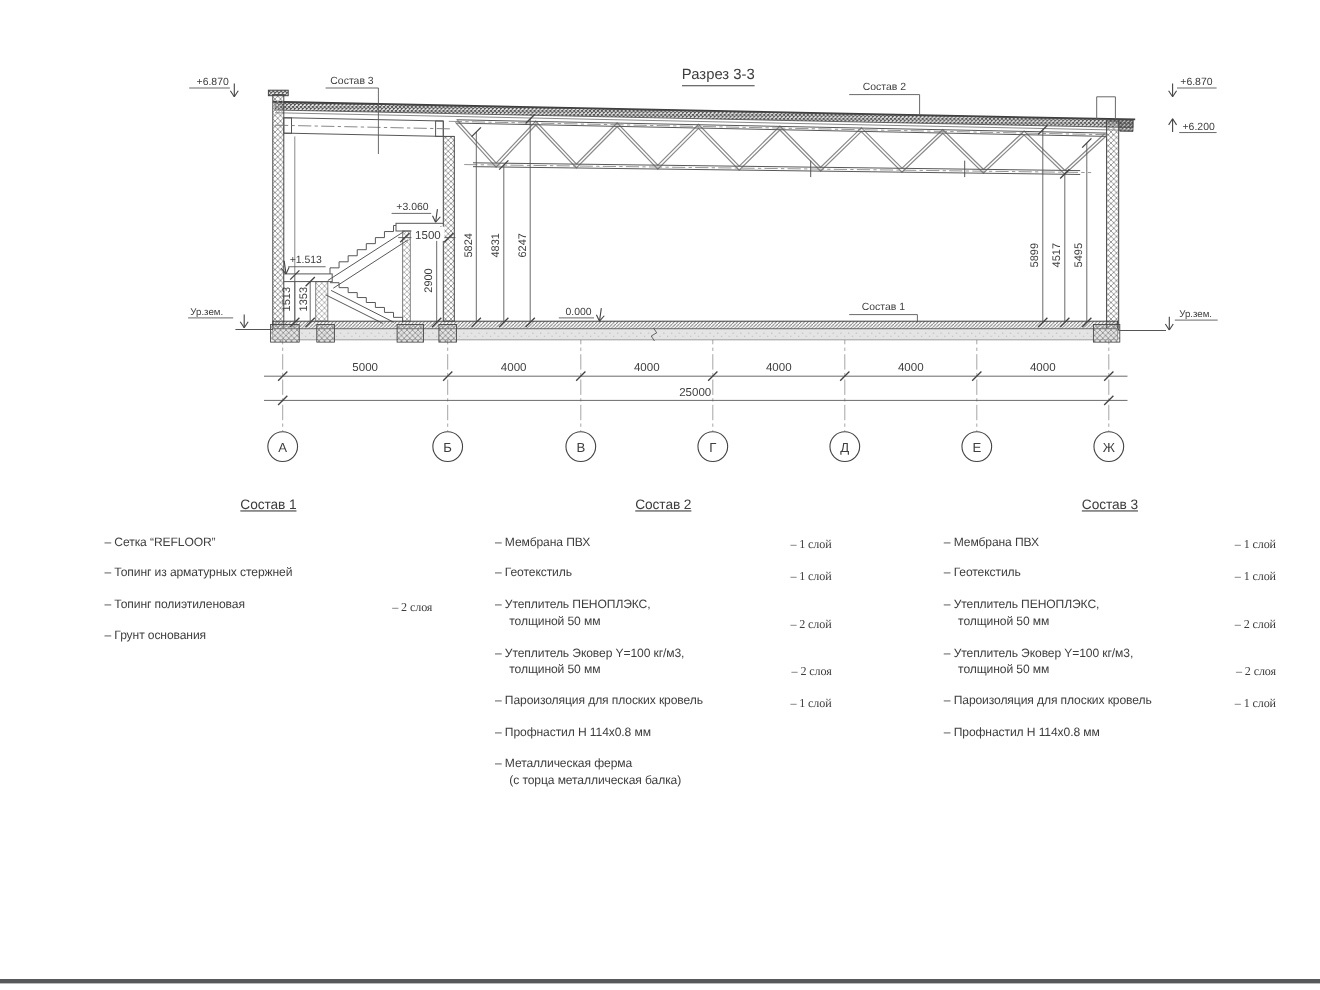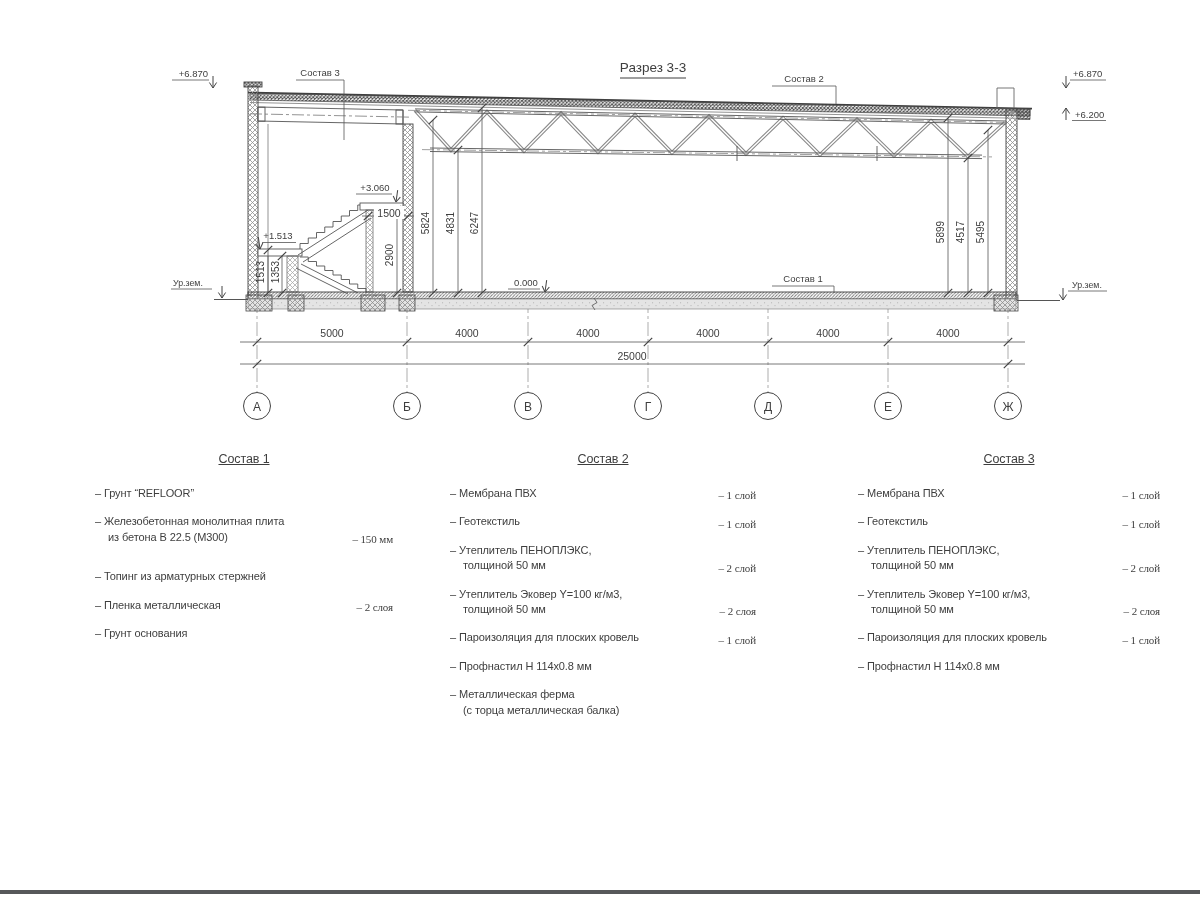--- a/index.html
+++ b/index.html
@@ -254,34 +254,29 @@
     <text x="768" y="410.5" font-size="12" text-anchor="middle">Д</text>
     <text x="888" y="410.5" font-size="12" text-anchor="middle">Е</text>
     <text x="1008" y="410.5" font-size="12" text-anchor="middle">Ж</text>
   </g>
 </svg>
 
 
 <div class="col col1">
   <div class="ctitle">Состав 1</div>
   <div class="item">
-    <div class="itxt">– Грунт “REFLOOR”</div>
-    <div class="iqty"></div>
-  </div>
-  <div class="item gap">
-    <div class="itxt">– Железобетонная  монолитная плита
-из бетона В 22.5 (М300)</div>
-    <div class="iqty">– 150 мм</div>
+    <div class="itxt">– Сетка “REFLOOR”</div>
+    <div class="iqty"></div>
   </div>
   <div class="item">
     <div class="itxt">– Топинг из арматурных стержней</div>
     <div class="iqty"></div>
   </div>
   <div class="item">
-    <div class="itxt">– Пленка металлическая</div>
+    <div class="itxt">– Топинг полиэтиленовая</div>
     <div class="iqty">– 2 слоя</div>
   </div>
   <div class="item">
     <div class="itxt">– Грунт основания</div>
     <div class="iqty"></div>
   </div>
 </div>
 
 <div class="col col2">
   <div class="ctitle">Состав 2</div>

